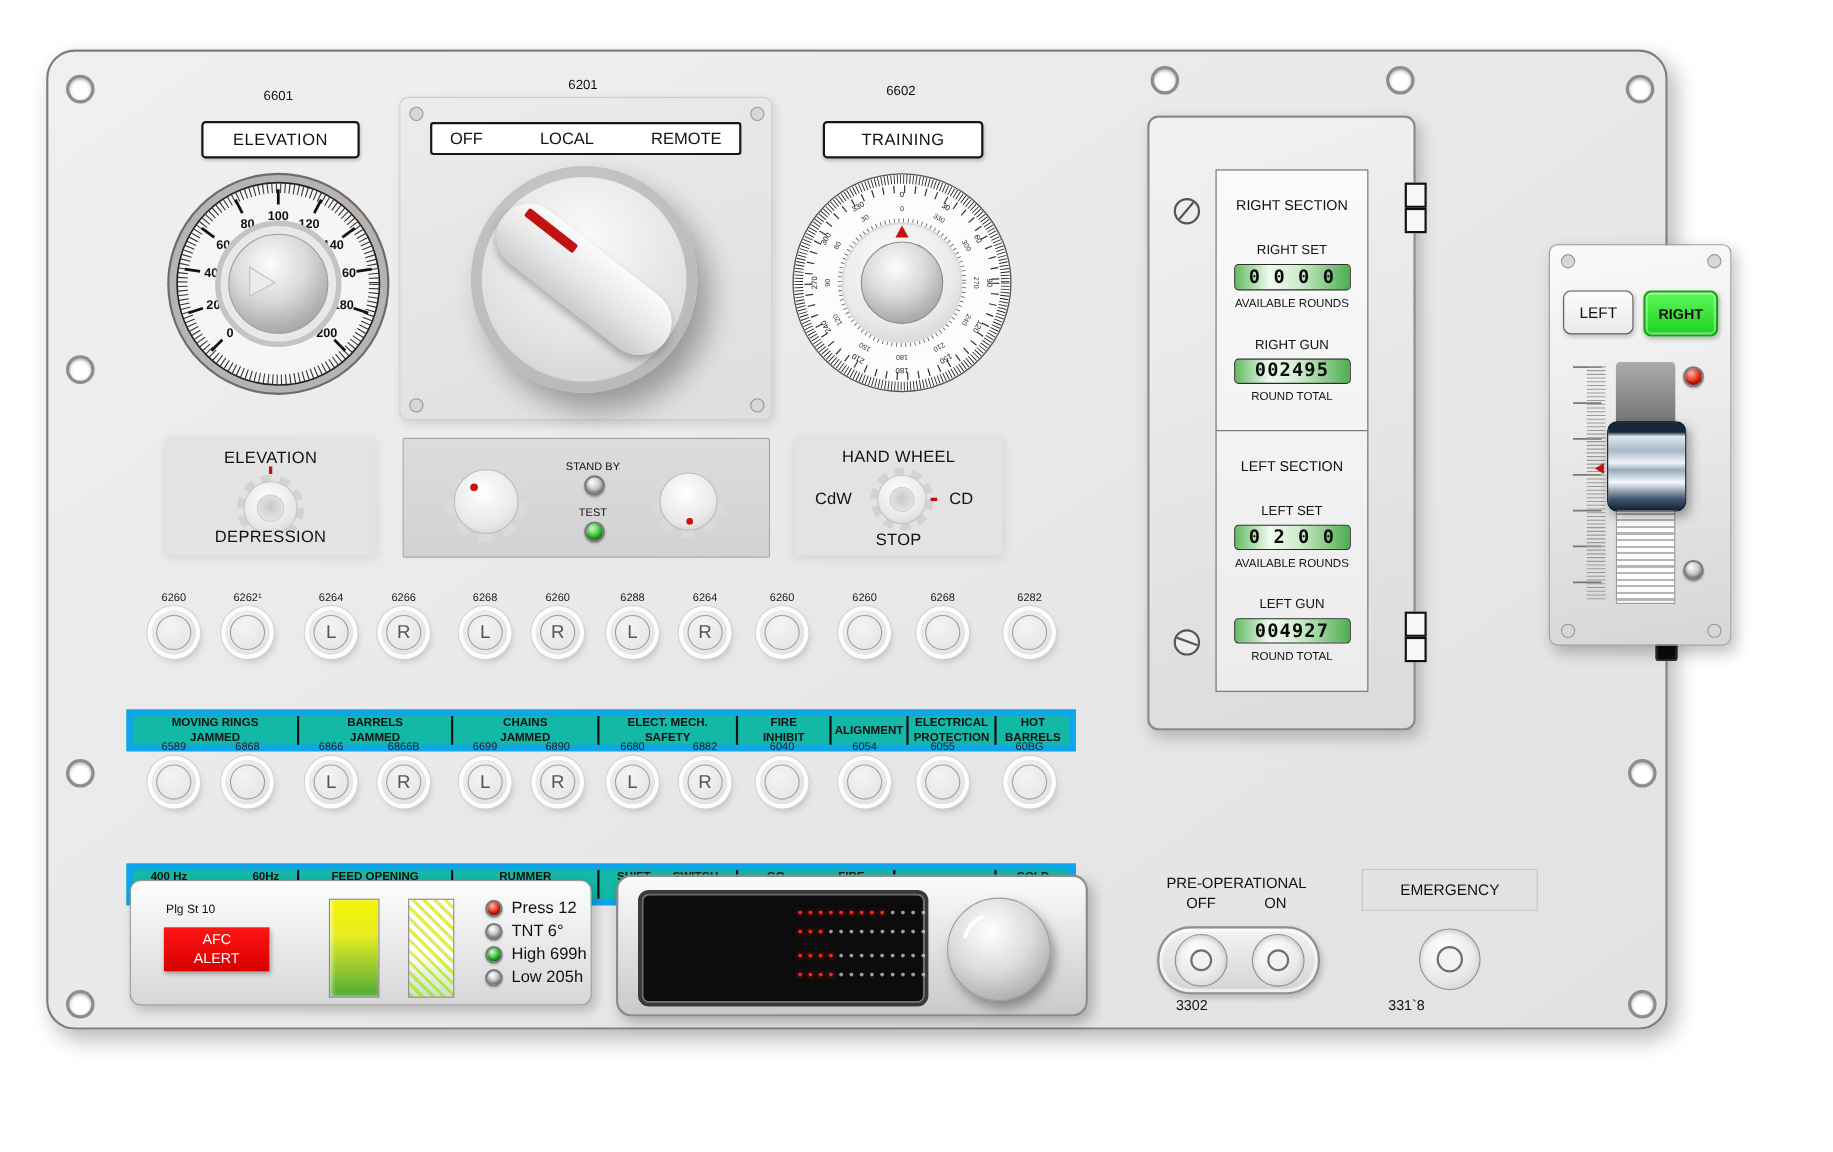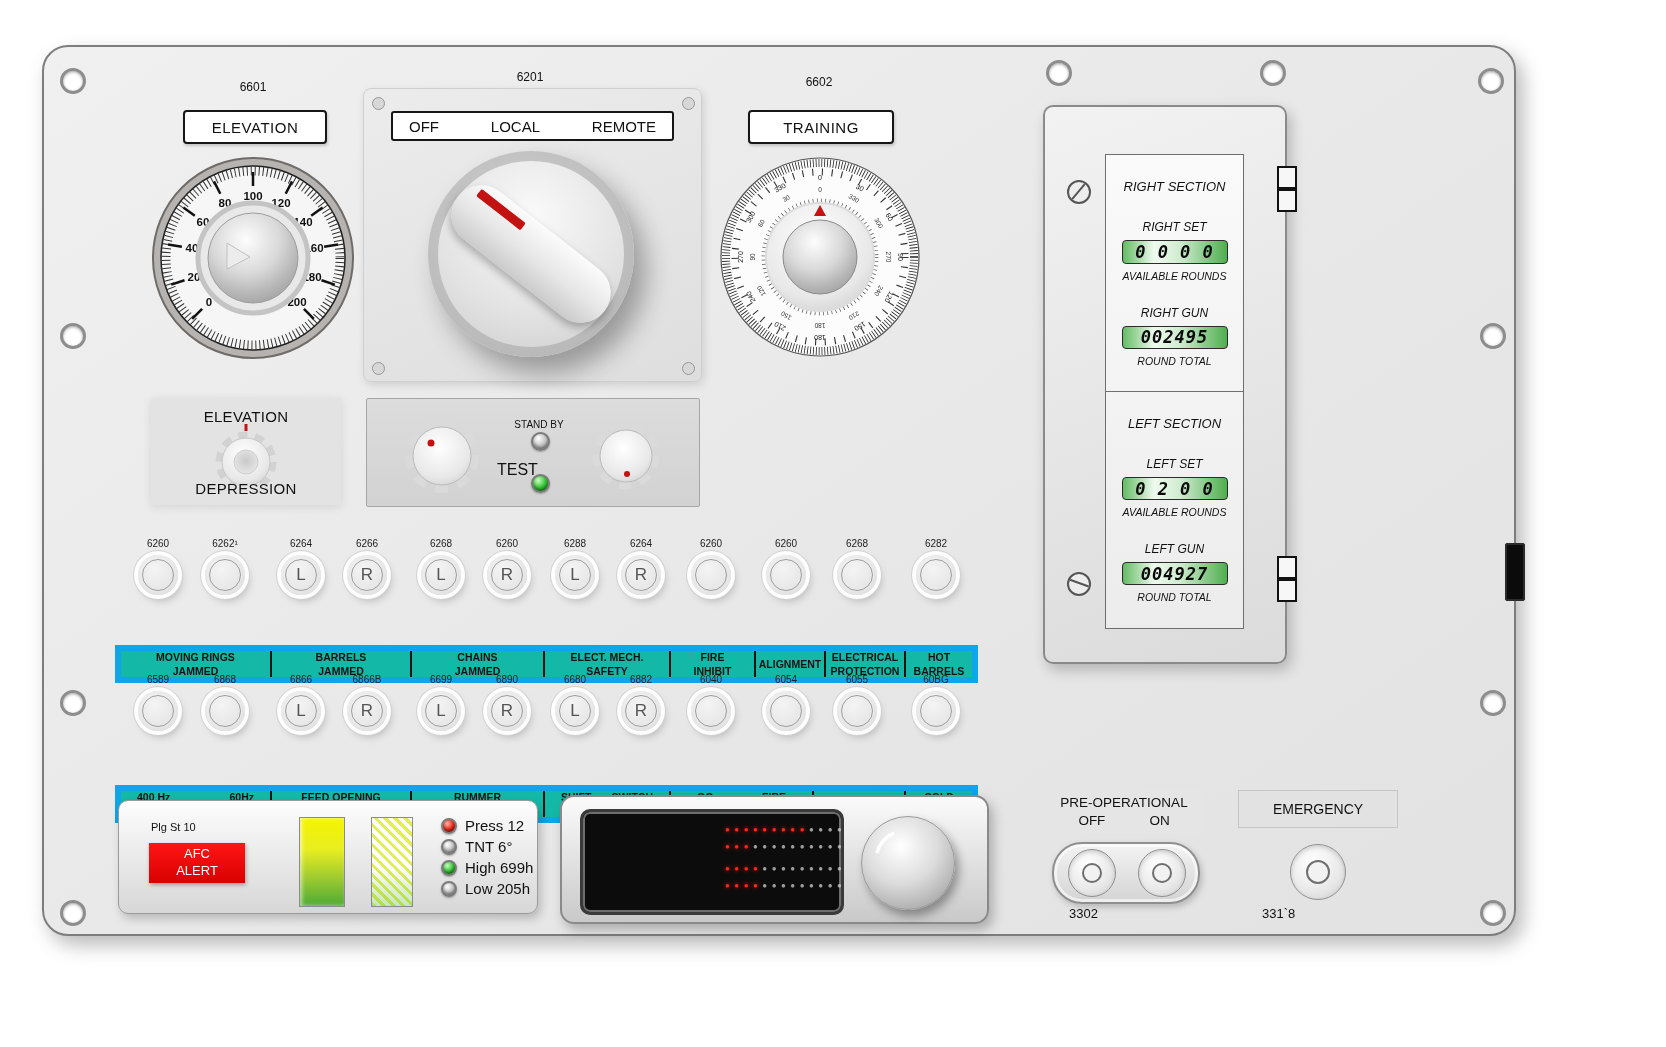--- a/index.html
+++ b/index.html
@@ -38,21 +38,21 @@
   .pushbutton{width:40px;height:40px;margin:0 auto;border-radius:50%;background:radial-gradient(circle at 42% 35%,#f4f4f4,#e6e6e6 65%,#d8d8d8);box-shadow:0 0 0 4px #fdfdfd,0 0 0 5px #d2d2d2,3px 5px 8px rgba(0,0,0,.25);display:flex;align-items:center;justify-content:center;font-size:17px;color:#555;}
   .pushbutton .inner-ring{width:30px;height:30px;border-radius:50%;border:1px solid #9e9e9e;display:flex;align-items:center;justify-content:center;}
 
   
   .strip{position:absolute;display:flex;border:6px solid #0ea5e9;background:#14b8a6;box-sizing:border-box;}
   .strip-cell{border-right:2px solid #111;display:flex;flex-direction:column;justify-content:center;align-items:center;font-size:10.5px;font-weight:bold;line-height:1.35;text-align:center;box-sizing:border-box;}
   .strip-cell:last-child{border-right:none;}
   .strip-split{display:flex;justify-content:space-between;width:100%;padding:0 16px;box-sizing:border-box;}
 
   
-  .ammo-panel{position:absolute;left:1043px;top:105px;width:240px;height:555px;background:linear-gradient(160deg,#f2f2f2,#dbdbdb);border:2px solid #8a8a8a;border-radius:10px;box-shadow:4px 6px 14px rgba(0,0,0,.22);font-style:italic;}
+  .ammo-panel{position:absolute;left:1043px;top:105px;width:240px;height:555px;background:linear-gradient(160deg,#f2f2f2,#dbdbdb);border:2px solid #8a8a8a;border-radius:10px;box-shadow:4px 6px 14px rgba(0,0,0,.22);}
   .ammo-inner{position:absolute;left:60px;top:47px;width:137px;height:473px;background:linear-gradient(180deg,#fafafa,#ececec);border:1.5px solid #6e6e6e;}
   .ammo-section{height:236px;display:flex;flex-direction:column;align-items:center;box-sizing:border-box;padding-top:24px;}
   .ammo-section+.ammo-section{border-top:1.5px solid #6e6e6e;}
   .ammo-title{font-size:13px;margin-bottom:26px;}
   .ammo-label{font-size:12px;margin-bottom:6px;}
   .ammo-caption{font-size:10.5px;margin-top:6px;margin-bottom:24px;}
   .counter{width:104px;height:26px;background:linear-gradient(90deg,#63bc63 0%,#effaef 30%,#cfeccf 55%,#4fae4f 100%);border:1.5px solid #2b2b2b;border-radius:4px;font-family:"DejaVu Sans Mono",monospace;font-weight:bold;font-size:17px;color:#0a0a0a;display:flex;align-items:center;justify-content:center;letter-spacing:1px;}
   .screw{position:absolute;width:20px;height:20px;border-radius:50%;border:2px solid #555;background:#ededed;overflow:hidden;}
   .screw i{position:absolute;left:-3px;top:8px;width:26px;height:2px;background:#555;display:block;}
   .screw.s1 i{transform:rotate(-50deg);}
@@ -265,49 +265,79 @@
         <div class="counter">004927</div>
         <div class="ammo-caption">ROUND TOTAL</div>
       </div>
     </div>
   </div>
   <div class="conn-tab" style="left:1277px;top:166px"></div>
   <div class="conn-tab" style="left:1277px;top:189px"></div>
   <div class="conn-tab" style="left:1277px;top:556px"></div>
   <div class="conn-tab" style="left:1277px;top:579px"></div>
 
+  <div class="sel-panel">
+    <div class="mini-screw" style="left:10px;top:8px"></div>
+    <div class="mini-screw" style="left:143px;top:8px"></div>
+    <div class="mini-screw" style="left:10px;top:344px"></div>
+    <div class="mini-screw" style="left:143px;top:344px"></div>
+    <div class="btn-left">LEFT</div>
+    <div class="btn-right">RIGHT</div>
+    <svg class="abs" style="left:20px;top:106px" width="36" height="222">
+      <line x1="14" y1="4" x2="14" y2="218" stroke="#777" stroke-width="26" stroke-dasharray="1.6 31"></line>
+      <line x1="22" y1="4" x2="22" y2="218" stroke="#9a9a9a" stroke-width="17" stroke-dasharray="1 2.4"></line>
+    </svg>
+    <div class="red-pointer"></div>
+    <div class="track-top"></div>
+    <div class="bellows"></div>
+    <div class="sl-handle"></div>
+    <div class="led red led-abs" style="left:121px;top:110px"></div>
+    <div class="led gray led-abs" style="left:121px;top:286px"></div>
+  </div>
 
   <div class="mid-panel" style="left:151px;top:398px;width:190px;height:107px">
     <div class="mid-title" style="top:10px">ELEVATION</div>
     <svg class="abs" style="left:61px;top:24px" width="68" height="62" viewBox="-34 -40 68 62">
       <line x1="0" y1="-31" x2="0" y2="-38" stroke="#c41212" stroke-width="3"></line>
       <circle r="26" fill="none" stroke="#d2d2d2" stroke-width="9" stroke-dasharray="9 7.3"></circle>
       <circle r="24" fill="url(#knobFace)" stroke="#c6c6c6"></circle>
       <circle r="12" fill="url(#boreGrad)" stroke="#cfcfcf"></circle>
     </svg>
     <div class="mid-title" style="bottom:8px">DEPRESSION</div>
   </div>
 
   <div class="mid-panel-b" style="left:366px;top:398px;width:332px;height:107px">
     <svg class="abs" style="left:37px;top:19px" width="76" height="76" viewBox="-38 -38 76 76">
       <circle r="31" fill="none" stroke="#dadada" stroke-width="12" stroke-dasharray="12 9.5"></circle>
       <circle r="29" fill="url(#knobFace)" stroke="#bbb"></circle>
       <circle cx="-11" cy="-13" r="3.5" fill="#c41212"></circle>
     </svg>
     <div class="abs" style="left:130px;top:20px;width:84px;text-align:center;font-size:10px">STAND BY</div>
     <div class="led gray" style="position:absolute;left:164px;top:33px"></div>
-    <div class="abs" style="left:130px;top:62px;width:84px;text-align:left;font-size:16px">TEST</div>
+    <div class="abs" style="left:130px;top:62px;width:84px;text-align:center;font-size:10px">TEST</div>
     <div class="led green" style="position:absolute;left:164px;top:75px"></div>
     <svg class="abs" style="left:224px;top:22px" width="70" height="70" viewBox="-35 -35 70 70">
       <circle r="28" fill="none" stroke="#dadada" stroke-width="11" stroke-dasharray="11 8.6"></circle>
       <circle r="26" fill="url(#knobFace)" stroke="#bbb"></circle>
       <circle cx="1" cy="18" r="3" fill="#c41212"></circle>
     </svg>
   </div>
 
+  <div class="mid-panel" style="left:723px;top:398px;width:188px;height:107px">
+    <div class="mid-title" style="top:9px">HAND WHEEL</div>
+    <div class="abs" style="left:18px;top:47px;font-size:15px">CdW</div>
+    <svg class="abs" style="left:64px;top:27px" width="66" height="58" viewBox="-36 -29 66 58">
+      <circle cx="-3" r="24" fill="none" stroke="#d2d2d2" stroke-width="9" stroke-dasharray="8.4 6.7"></circle>
+      <circle cx="-3" r="22" fill="url(#knobFace)" stroke="#c6c6c6"></circle>
+      <circle cx="-3" r="11" fill="url(#boreGrad)" stroke="#cfcfcf"></circle>
+      <line x1="23" y1="0" x2="29" y2="0" stroke="#c41212" stroke-width="3"></line>
+    </svg>
+    <div class="abs" style="left:140px;top:47px;font-size:15px">CD</div>
+    <div class="mid-title" style="bottom:6px">STOP</div>
+  </div>
 
   <div class="push-group" style="left:126px;top:538px">
       <div class="push-num">6260</div>
       <div class="pushbutton">
         <span class="inner-ring"></span>
       </div>
     </div>
   <div class="push-group" style="left:193px;top:538px">
       <div class="push-num">6262¹</div>
       <div class="pushbutton">

